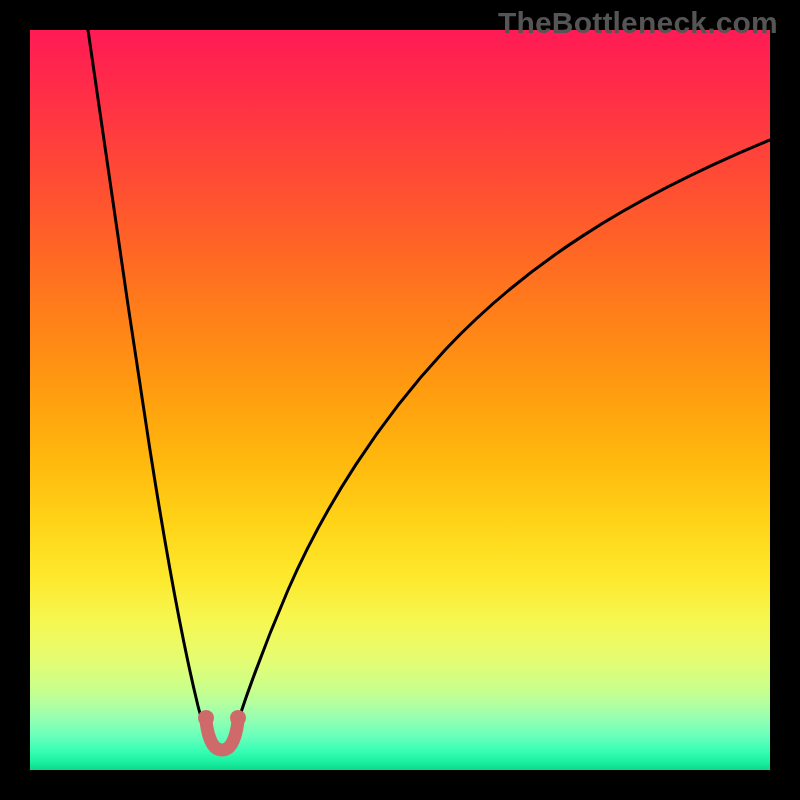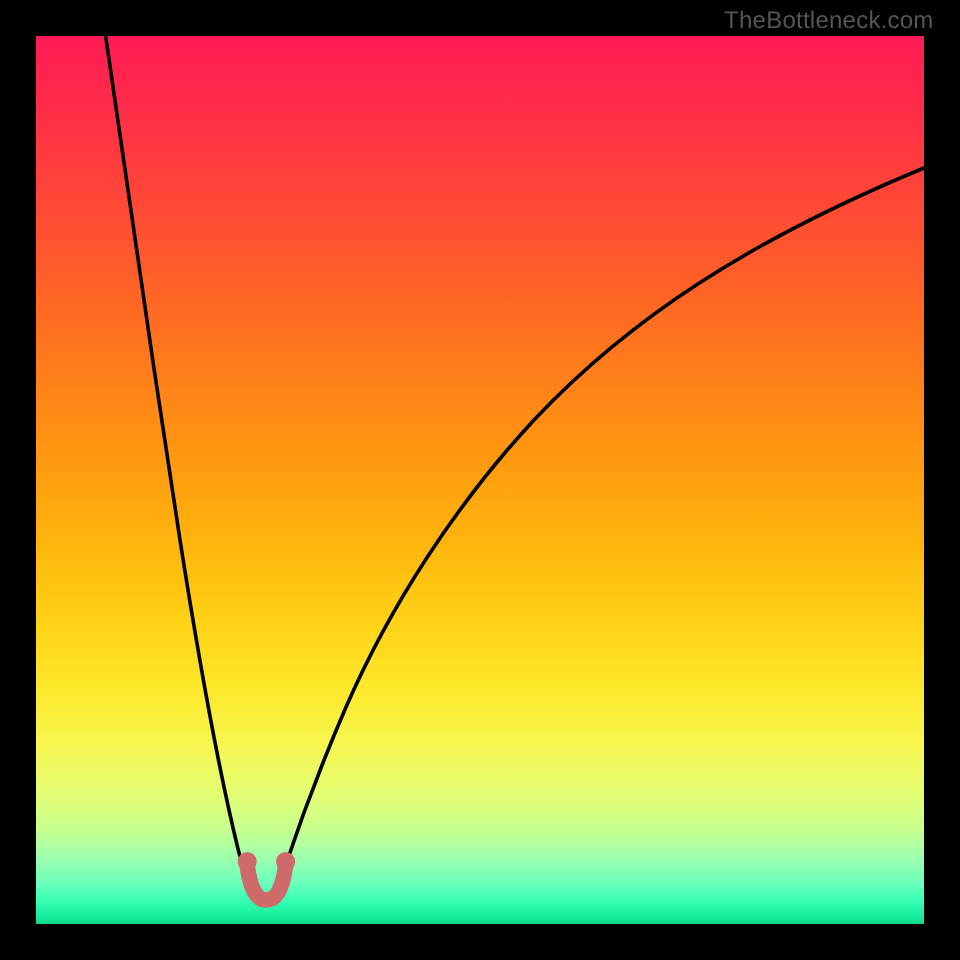--- a/index.html
+++ b/index.html
@@ -52,22 +52,22 @@
     left: 0;
     top: 0;
     width: 740px;
     height: 740px;
   }
   .watermark {
     position: absolute;
     top: 6px;
     right: 22px;
     color: #555555;
-    font-size: 20px;
-    font-weight: 400;
+    font-size: 30px;
+    font-weight: 700;
     letter-spacing: 0.2px;
     user-select: none;
   }
 </style>
 </head>
 <body>
 
 <div class="frame">
   <div class="gradient"></div>
   <svg class="curves" viewBox="0 0 740 740" preserveAspectRatio="none">

